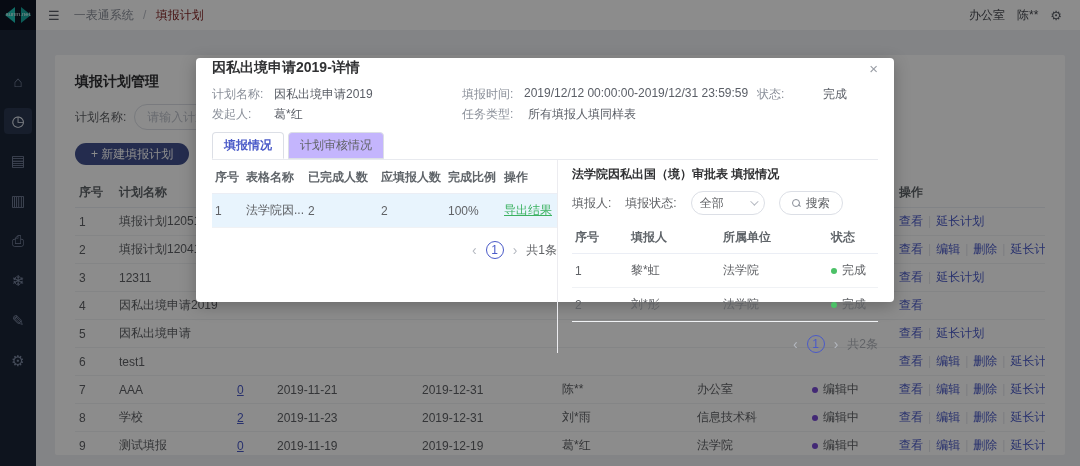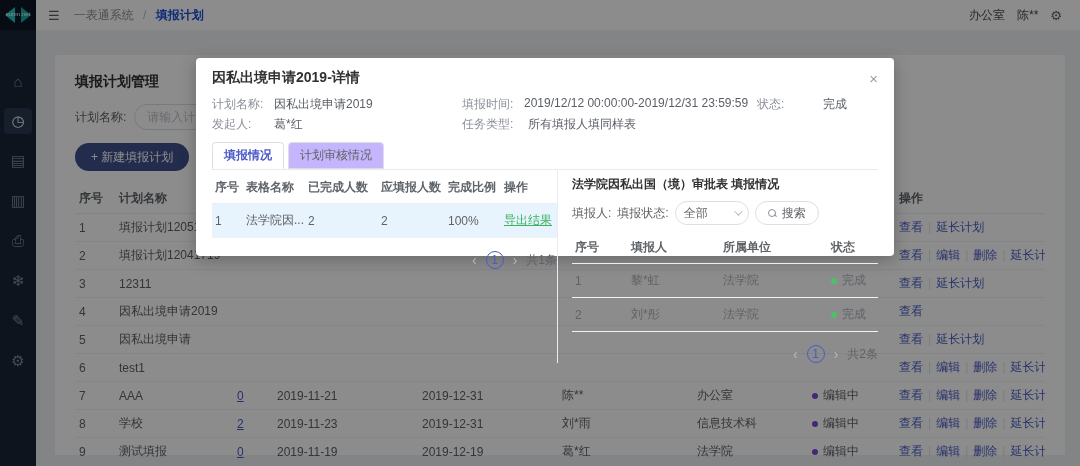--- a/index.html
+++ b/index.html
@@ -21,37 +21,37 @@
   .nav-item { width:28px; height:26px; display:flex; align-items:center; justify-content:center;
     color:#7d8aa3; font-size:15px; border-radius:4px; cursor:pointer; }
   .nav-item.active { background:#2a3750; color:#e8edf5; }
 
   
   .topbar { position:absolute; left:36px; top:0; right:0; height:30px; background:#ffffff;
     display:flex; align-items:center; padding:0 18px 0 12px; z-index:1; }
   .collapse-icon { font-size:13px; color:#5a5e66; margin-right:14px; cursor:pointer; }
   .crumb { color:#8a8f99; }
   .crumb .sep { margin:0 6px; color:#b8bcc4; }
-  .crumb .cur { color:#1d4ed8;font-weight:bold; }
+  .crumb .cur { color:#7f1d1d; }
   .topbar-right { margin-left:auto; display:flex; align-items:center; gap:12px; color:#45484f; }
   .gear { font-size:13px; color:#5a5e66; cursor:pointer; }
 
   
   .content { position:absolute; left:36px; top:30px; right:0; bottom:0; background:#eef0f4; }
   .card { position:absolute; left:19px; top:25px; right:15px; bottom:11px; background:#ffffff;
     border-radius:2px; padding:18px 20px 8px; }
   .page-title { font-size:14px; font-weight:bold; color:#303133; }
   .filter-row { margin-top:13px; display:flex; align-items:center; gap:8px; }
   .filter-label { color:#606266; }
   .round-input { height:26px; border:1px solid #dcdfe6; border-radius:14px; padding:0 12px;
     font-size:12px; color:#606266; width:170px; outline:none;
     font-family:"Liberation Sans","DejaVu Sans",sans-serif; }
   .round-input::placeholder { color:#bfc3cc; }
   .new-btn { margin-top:13px; display:inline-block; background:#42518f; color:#fff;
-    border:none; border-radius:15px; height:28px; padding:0 16px; font-size:12px; cursor:pointer;
+    border:none; border-radius:15px; height:22px; padding:0 16px; font-size:12px; cursor:pointer;
     font-family:"Liberation Sans","DejaVu Sans",sans-serif; }
 
   
   table.main { width:100%; border-collapse:collapse; margin-top:13px; table-layout:fixed; }
   table.main th { text-align:left; font-weight:bold; color:#5f6469; padding:6px 4px;
     border-bottom:1px solid #ebeef5; font-size:12px; }
   table.main td { padding:5px 4px; border-bottom:1px solid #f0f2f5; color:#606266;
     white-space:nowrap; overflow:hidden; font-size:12px; }
   .lnk { color:#4a5ac8; text-decoration:none; cursor:pointer; }
   .lnk.u { text-decoration:underline; }
@@ -60,22 +60,22 @@
 
   
   .pager { display:flex; align-items:center; justify-content:flex-end; gap:10px; margin-top:9px; color:#606266; }
   .pg-arrow { color:#b4b8c0; cursor:pointer; font-size:14px; line-height:1; }
   .pg-num { min-width:18px; height:18px; line-height:16px; text-align:center; cursor:pointer; }
   .pg-num.on { border:1px solid #4a5ac8; color:#4a5ac8; border-radius:50%; }
   .pg-total { color:#606266; }
 
   
   .overlay { position:absolute; inset:0; background:rgba(0,0,0,0.45); z-index:5; }
-  .modal { position:absolute; left:196px; top:58px; width:698px; height:198px; background:#fff;
-    border-radius:4px; z-index:6; box-shadow:0 4px 16px rgba(0,0,0,0.25); padding:11px 16px 10px; }
+  .modal { position:absolute; left:196px; top:58px; width:698px; height:244px; background:#fff;
+    border-radius:4px; z-index:6; box-shadow:0 4px 16px rgba(0,0,0,0.25); padding:1px 16px 10px; }
   .modal-head { display:flex; align-items:center; }
   .modal-title { font-size:14px; font-weight:bold; color:#303133; }
   .modal-close { margin-left:auto; color:#9a9ea6; font-size:15px; cursor:pointer; line-height:1; }
   .detail-grid { margin-top:9px; display:grid; grid-template-columns:250px 295px auto; row-gap:3px; }
   .dcell { display:flex; }
   .dcell .dl { color:#8a8f99; width:62px; flex:none; }
   .dcell.wide .dl { width:66px; }
   .dcell .dv { color:#5a5e66; }
 
   .tabs { margin-top:9px; display:flex; }
@@ -89,21 +89,21 @@
 
   table.sub { width:100%; border-collapse:collapse; table-layout:fixed; }
   table.sub th { text-align:left; font-weight:bold; color:#5f6469; padding:7px 3px; font-size:12px;
     border-bottom:1px solid #ebeef5; white-space:nowrap; overflow:hidden; }
   table.sub td { padding:8px 3px; color:#606266; font-size:12px; border-bottom:1px solid #f0f2f5;
     white-space:nowrap; overflow:hidden; }
   tr.hl td { background:#e8f4fd; }
   .green-lnk { color:#3bb261; text-decoration:underline; cursor:pointer; }
 
   .rp-title { font-weight:bold; color:#303133; font-size:12px; }
-  .rp-filter { display:flex; align-items:center; gap:6px; margin-top:8px; }
+  .rp-filter { display:flex; align-items:center; gap:14px; margin-top:8px; }
   .rp-filter .fl { color:#606266; flex:none; }
   .mini-input { height:24px; border:1px solid #dcdfe6; border-radius:12px; padding:0 10px;
     width:104px; font-size:12px; color:#606266; outline:none;
     font-family:"Liberation Sans","DejaVu Sans",sans-serif; }
   .mini-input::placeholder { color:#bfc3cc; }
   .mini-select { height:24px; border:1px solid #dcdfe6; border-radius:12px; padding:0 8px;
     width:74px; display:flex; align-items:center; color:#606266; cursor:pointer; }
   .chev { margin-left:auto; width:6px; height:6px; border-right:1px solid #b4b8c0;
     border-bottom:1px solid #b4b8c0; transform:rotate(45deg) translateY(-2px); }
   .search-btn { height:24px; border:1px solid #dcdfe6; border-radius:12px; background:#fff;

